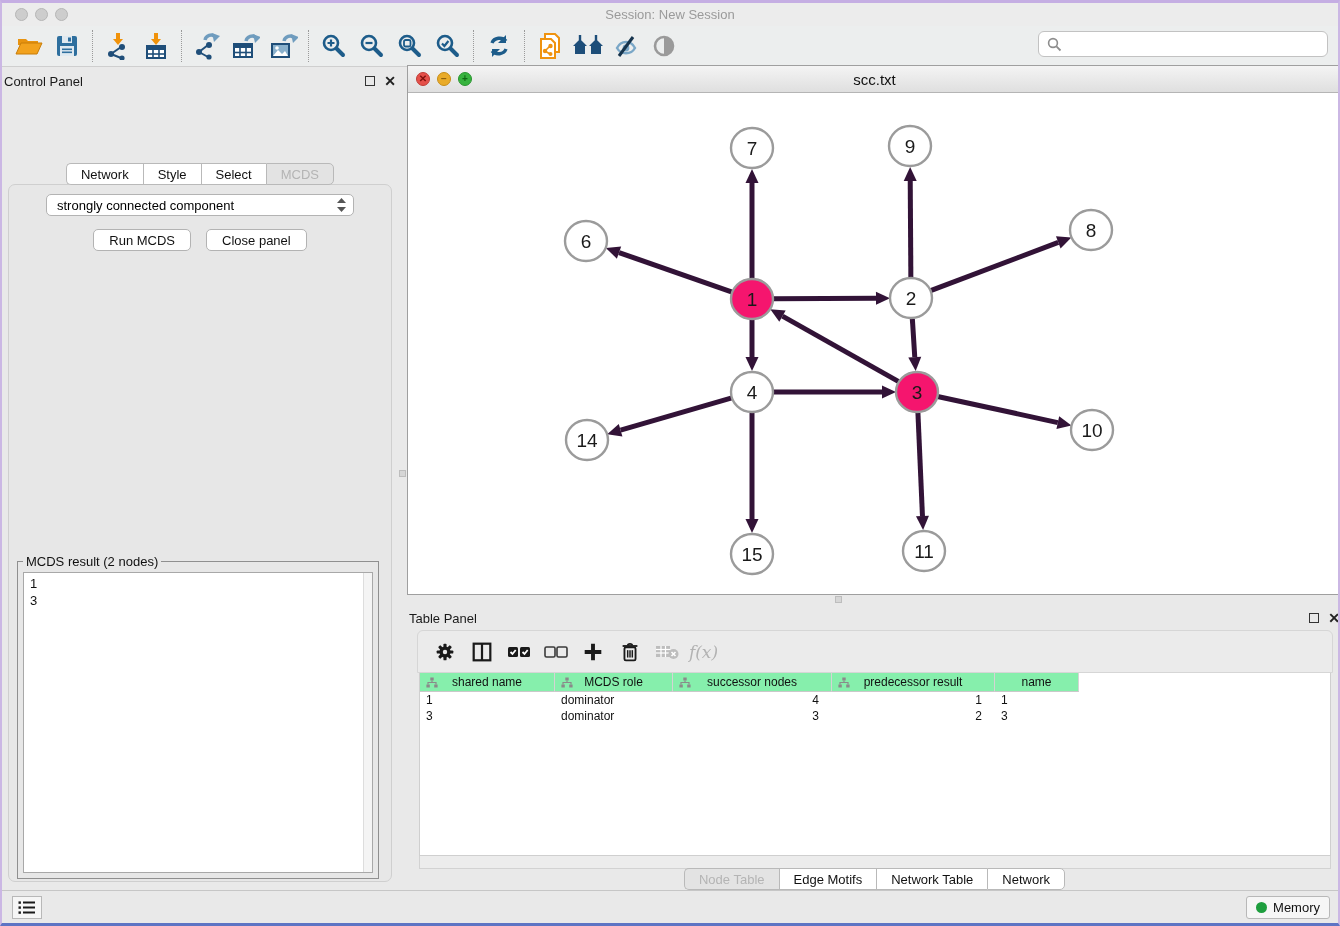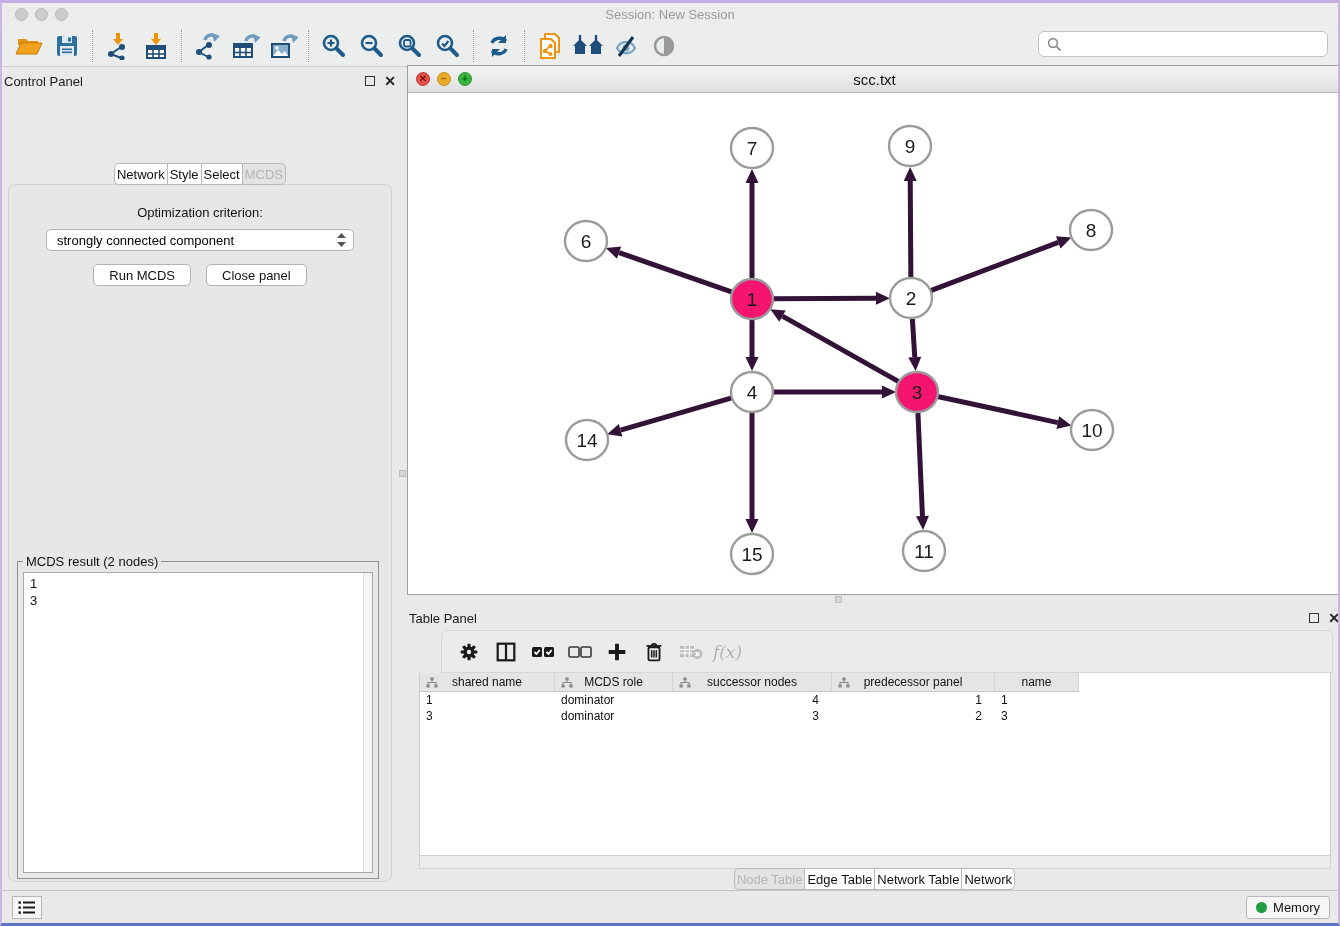--- a/index.html
+++ b/index.html
@@ -26,21 +26,21 @@
   
   .control-panel { position:absolute; left:0; top:64px; width:396px; height:829px; background:#e9e9e9; }
   .panel-head { height:28px; display:flex; align-items:center; padding:0 2px; }
   .panel-title { font-size:13px; color:#1a1a1a; }
   .win-ctrls { margin-left:auto; display:flex; gap:9px; align-items:center; }
   .float-btn { width:10px; height:10px; border:1.6px solid #333; }
   .close-btn { font-size:14px; font-weight:bold; color:#222; line-height:10px; }
 
   .tab-row { position:absolute; left:0; width:396px; display:flex; justify-content:center; z-index:3; }
   .cp-tabs { top:96px; }
-  .tab { height:22px; padding:0 2px; background:#fff; border:1px solid #b9b9b9; border-right:none;
+  .tab { height:22px; padding:0 14px; background:#fff; border:1px solid #b9b9b9; border-right:none;
          font-size:13px; display:flex; align-items:center; color:#111; }
   .tab:first-child { border-radius:5px 0 0 5px; }
   .tab:last-child { border-radius:0 5px 5px 0; border-right:1px solid #b9b9b9; }
   .tab.active { background:#e3e3e3; color:#b4b4b4; }
 
   .cp-body { position:absolute; left:6px; right:6px; top:117px; bottom:14px; background:#e7e7e7;
              border:1px solid #cfcfcf; border-radius:7px; }
   .opt-label { text-align:center; margin-top:20px; font-size:13px; color:#111; }
   .selectbox { margin:9px auto 0; width:308px; height:22px; background:#fff; border:1px solid #b3b3b3;
                border-radius:5px; display:flex; align-items:center; padding:0 6px 0 10px; font-size:13px; }
@@ -74,28 +74,28 @@
   .mac-btn:first-child { margin-left:8px; }
   .mac-close { background:#e5504a; border:1px solid #c03c36; color:#7e100c; }
   .mac-min   { background:#e9ab29; border:1px solid #c78d17; color:#8a5d0d; }
   .mac-max   { background:#37b33e; border:1px solid #2b9431; color:#0f6814; }
   .net-title { position:absolute; left:0; right:0; text-align:center; font-size:15px; color:#111; }
   .net-canvas { position:relative; width:100%; height:501px; background:#fff; }
 
   
   .table-panel { position:absolute; left:405px; top:601px; width:935px; height:292px; background:#e9e9e9; }
   .tp-toolbar { position:absolute; left:10px; right:9px; top:26px; height:43px; background:#ebebeb;
-                border:1px solid #d6d6d6; border-radius:6px 6px 0 0; display:flex; align-items:center; padding-left:8px;margin-left:24px; }
+                border:1px solid #d6d6d6; border-radius:6px 6px 0 0; display:flex; align-items:center; padding-left:8px; }
   .tp-btn { width:37px; height:34px; display:flex; align-items:center; justify-content:center; }
   .fx-label { font-family:"DejaVu Serif", serif; font-style:italic; font-size:17px; color:#b2b2b2; }
 
   .tbl-wrap { position:absolute; left:12px; right:11px; top:69px; height:183px; background:#fff;
               border:1px solid #cfcfcf; border-top:none; overflow:hidden; }
   .tbl-header { display:flex; height:19px; }
-  .th-cell { background:#e5e5e5; border-right:1px solid #d4d4d4; border-bottom:1px solid #c9c9c9;
+  .th-cell { background:#86efac; border-right:1px solid #d4d4d4; border-bottom:1px solid #c9c9c9;
              display:flex; align-items:center; justify-content:center; font-size:12px; color:#111; gap:6px; }
   .th-cell .att-icon { position:absolute; left:6px; }
   .th-cell { position:relative; }
   .tbl-row { display:flex; height:16px; }
   .td-cell { font-size:12px; color:#111; padding:1px 6px 0 6px; white-space:nowrap; overflow:hidden; }
   .td-right { text-align:right; padding-right:13px; }
 
   .tbl-scrollstrip { position:absolute; left:12px; right:11px; top:252px; height:13px; background:#ececec; border:1px solid #d2d2d2; border-top:none; }
   .tp-tabs { bottom:6px; top:auto; width:935px; }
 
@@ -284,21 +284,20 @@
       <span class="close-btn">✕</span>
     </span>
   </div>
   <div class="tab-row cp-tabs">
     <span class="tab">Network</span>
     <span class="tab">Style</span>
     <span class="tab">Select</span>
     <span class="tab active">MCDS</span>
   </div>
   <div class="cp-body">
-    <div class="opt-label">Optimization criterion:</div>
     <div class="selectbox">
       <span>strongly connected component</span>
       <svg class="stepper" width="11" height="16" viewBox="0 0 11 16">
           <path d="M5.5 1 L10 6 H1 Z" fill="#555"></path>
           <path d="M5.5 15 L1 10 h9 Z" fill="#555"></path>
         </svg>
     </div>
     <div class="btn-row">
       <span class="push-btn">Run MCDS</span>
       <span class="push-btn">Close panel</span>
@@ -509,21 +508,21 @@
           </svg>
           <span>successor nodes</span>
         </div>
         <div class="th-cell" style="width: 163px;">
           <svg class="att-icon" width="12" height="11" viewBox="0 0 12 11">
             <rect x="4.3" y="0.5" width="3.4" height="3" fill="#8a8a8a"></rect>
             <path d="M6 3.5 v2 M2 7.5 v-2 h8 v2" stroke="#8a8a8a" stroke-width="1.2" fill="none"></path>
             <rect x="0.4" y="7.5" width="3.4" height="3" fill="#8a8a8a"></rect>
             <rect x="8.2" y="7.5" width="3.4" height="3" fill="#8a8a8a"></rect>
           </svg>
-          <span>predecessor panel</span>
+          <span>predecessor result</span>
         </div>
         <div class="th-cell" style="width: 84px;">
           <span>name</span>
         </div>
       </div>
     <div id="tbl-body">
         <div class="tbl-row">
           <div class="td-cell" style="width: 135px;">1</div>
           <div class="td-cell" style="width: 118px;">dominator</div>
           <div class="td-cell td-right" style="width: 159px;">4</div>
@@ -535,21 +534,21 @@
           <div class="td-cell" style="width: 118px;">dominator</div>
           <div class="td-cell td-right" style="width: 159px;">3</div>
           <div class="td-cell td-right" style="width: 163px;">2</div>
           <div class="td-cell" style="width: 84px;">3</div>
         </div>
       </div>
   </div>
   <div class="tbl-scrollstrip"></div>
   <div class="tab-row tp-tabs">
     <span class="tab active">Node Table</span>
-    <span class="tab">Edge Table</span>
+    <span class="tab">Edge Motifs</span>
     <span class="tab">Network Table</span>
     <span class="tab">Network</span>
   </div>
 </div>
 
 <div class="statusbar">
   <span class="list-btn">
     <svg width="18" height="15" viewBox="0 0 18 15">
         <g stroke="#1a1a1a" stroke-width="2">
           <line x1="5" y1="2.5" x2="17" y2="2.5"></line>

